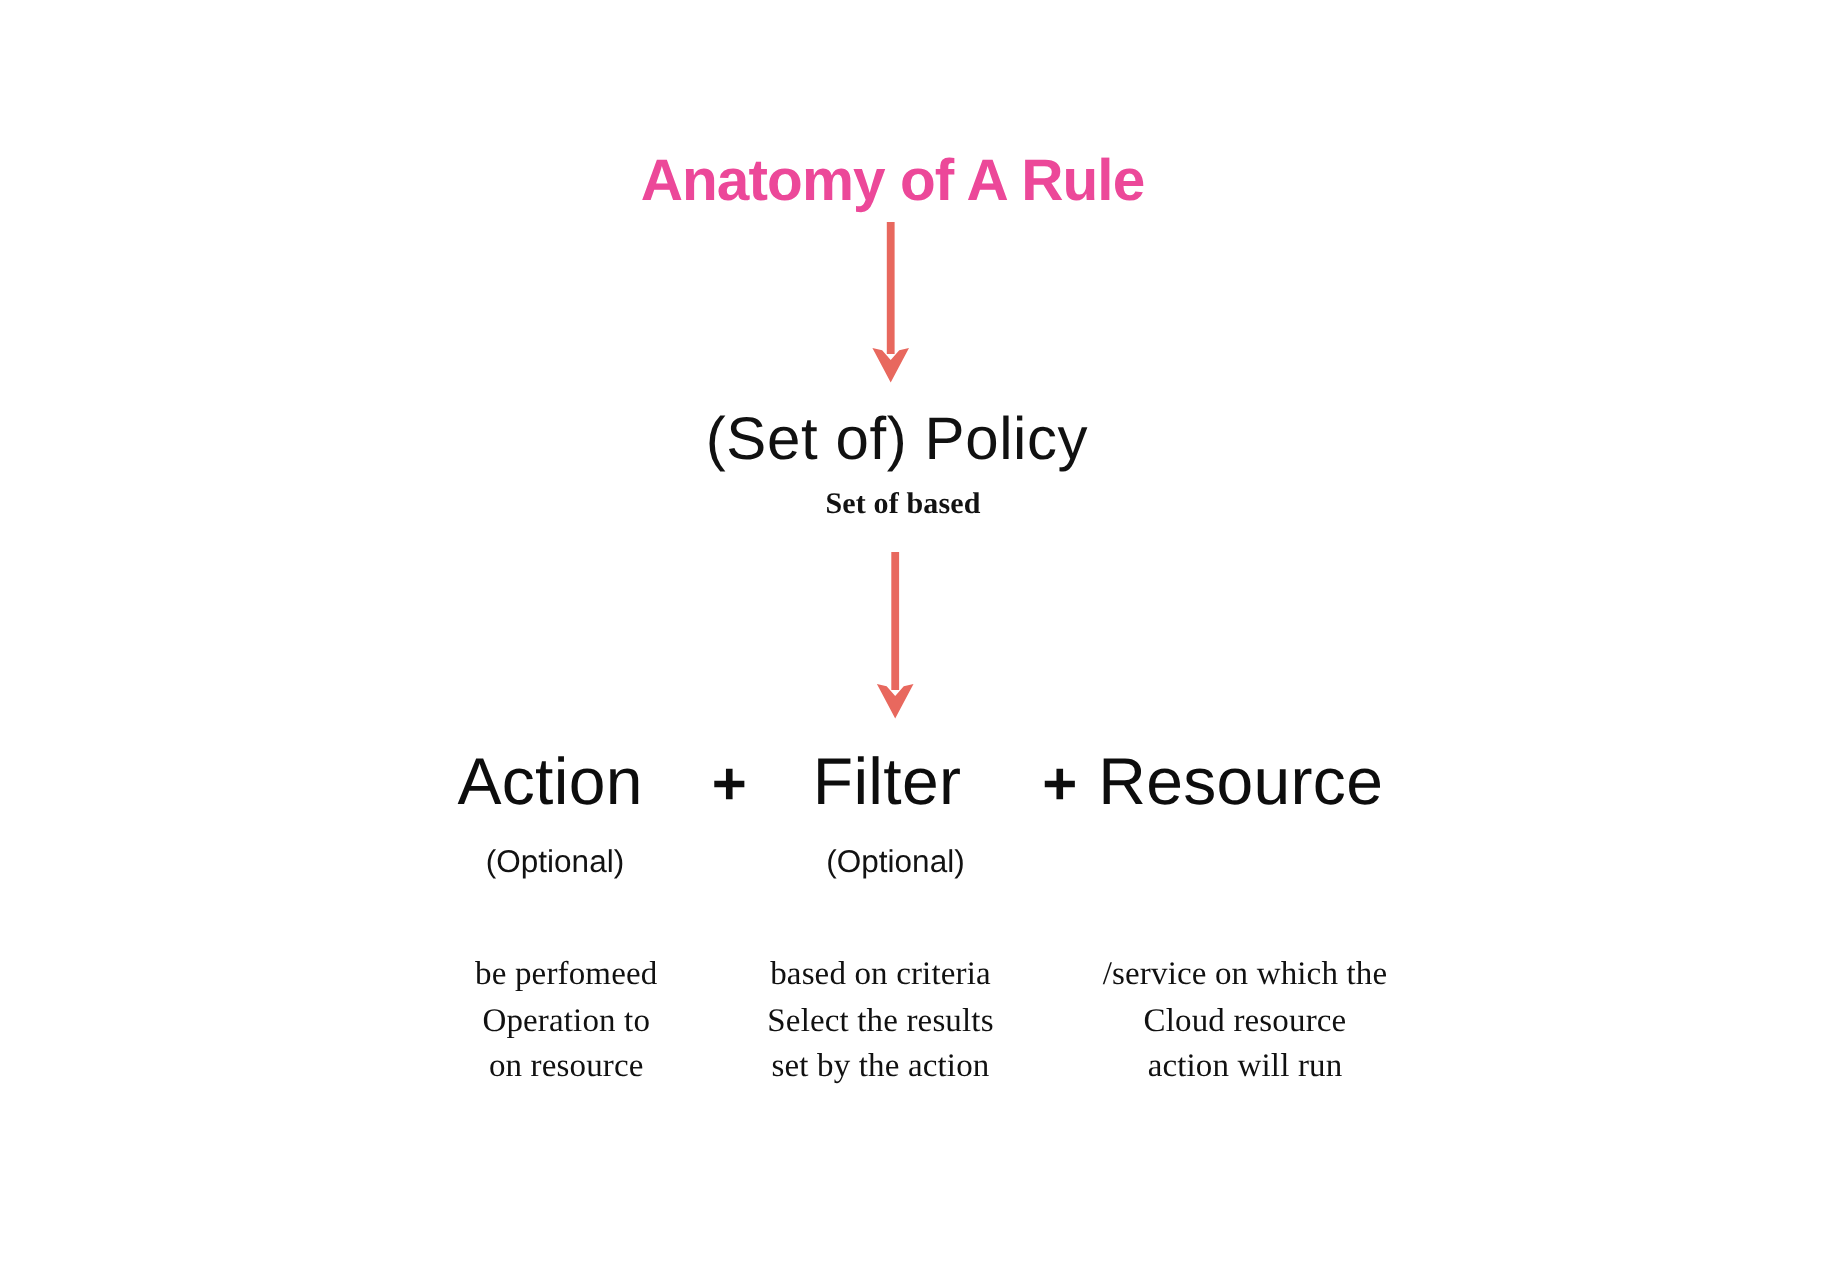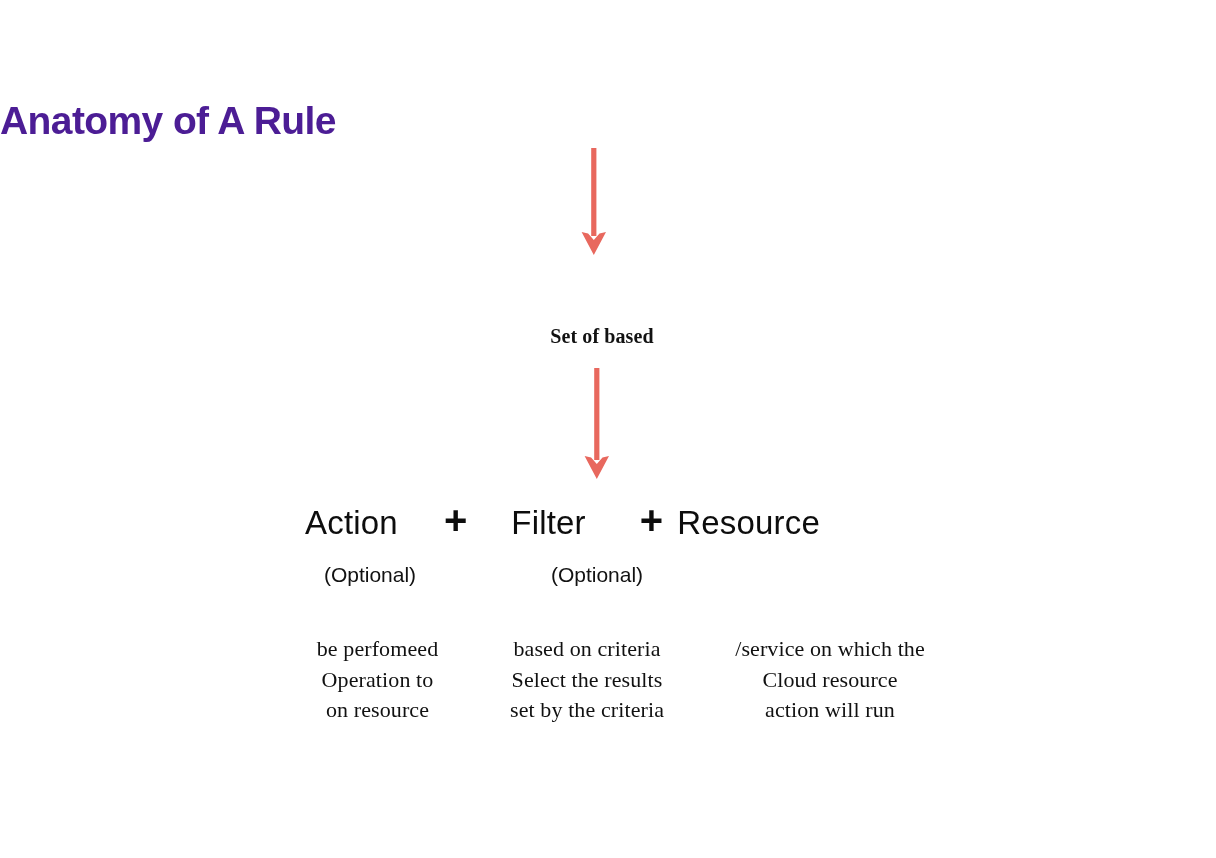--- a/index.html
+++ b/index.html
@@ -23,25 +23,26 @@
     width: 1216px;
     height: 858px;
   }
 
   
   #title {
     position: absolute;
     left: 0;
     top: 100px;
     width: 1190px;
+    text-align: center;
     font-family: "Liberation Sans", sans-serif;
     font-size: 39px;
     font-weight: 700;
     letter-spacing: -0.6px;
-    color: #4c1d95;
+    color: #ec4899;
     line-height: 1.1;
     white-space: nowrap;
   }
 
   
   .arrow {
     position: absolute;
   }
   #arrow-top   { left: 575px; top: 148px; }
   #arrow-mid   { left: 578px; top: 368px; }
@@ -82,21 +83,21 @@
     left: 300px;
     top: 500px;
     width: 625px;
     height: 60px;
     display: flex;
     align-items: baseline;
     justify-content: flex-start;
   }
   .term {
     font-family: "Liberation Sans", sans-serif;
-    font-size: 33px;
+    font-size: 44px;
     font-weight: 300;
     color: #0d0d0d;
     letter-spacing: 0.2px;
     line-height: 1;
     white-space: nowrap;
   }
   .plus {
     font-family: "Liberation Sans", sans-serif;
     font-size: 40px;
     font-weight: 600;
@@ -155,20 +156,21 @@
 
   <div id="title">Anatomy of A Rule</div>
 
   <div class="arrow" id="arrow-top">
     <svg width="40" height="110" viewBox="0 0 40 110" xmlns="http://www.w3.org/2000/svg">
       <rect x="16.2" y="0" width="5.2" height="88" fill="#e8685e"></rect>
       <path d="M 6.6 84 L 18.8 107 L 31 84 L 24.5 85.5 L 18.8 92 L 13.1 85.5 Z" fill="#e8685e"></path>
     </svg>
   </div>
 
+  <div id="policy-title">(Set of) Policy</div>
   <div id="policy-subtitle">Set of based</div>
 
   <div class="arrow" id="arrow-mid">
     <svg width="40" height="115" viewBox="0 0 40 115" xmlns="http://www.w3.org/2000/svg">
       <rect x="16.2" y="0" width="5.2" height="92" fill="#e8685e"></rect>
       <path d="M 6.6 88 L 18.8 111 L 31 88 L 24.5 89.5 L 18.8 96 L 13.1 89.5 Z" fill="#e8685e"></path>
     </svg>
   </div>
 
   <div id="formula-row">
@@ -186,21 +188,21 @@
 
     <div class="desc" id="desc-action">
       <span class="line">be perfomeed</span>
       <span class="line">Operation to</span>
       <span class="line">on resource</span>
     </div>
 
     <div class="desc" id="desc-filter">
       <span class="line">based on criteria</span>
       <span class="line">Select the results</span>
-      <span class="line">set by the criteria</span>
+      <span class="line">set by the action</span>
     </div>
 
     <div class="desc" id="desc-resource">
       <span class="line">/service on which the</span>
       <span class="line">Cloud resource</span>
       <span class="line">action will run</span>
     </div>
 
   </div>
 

